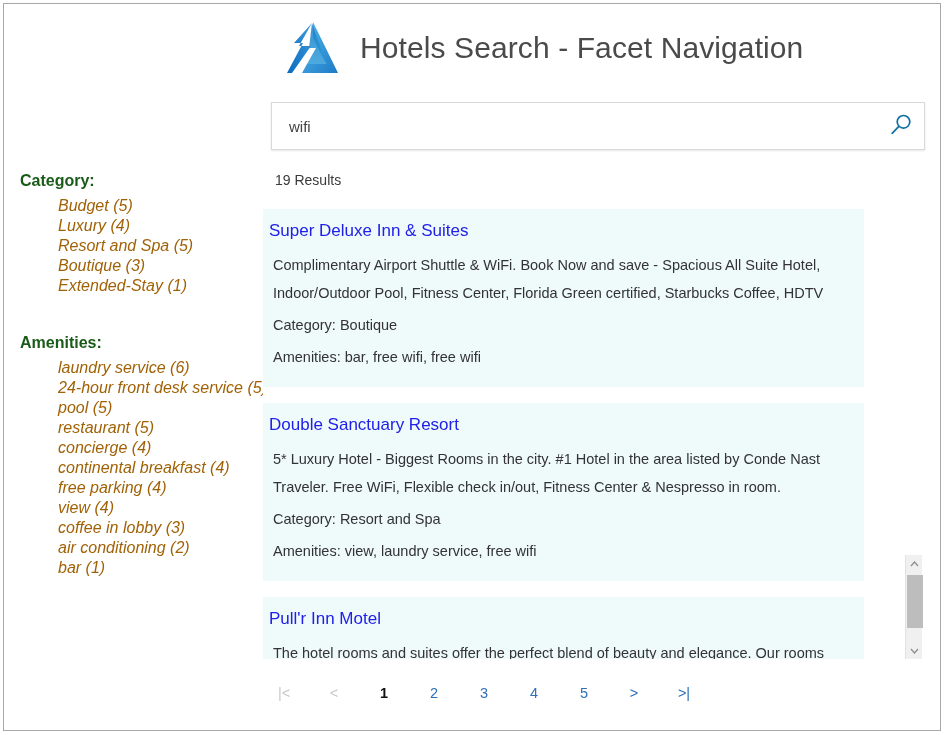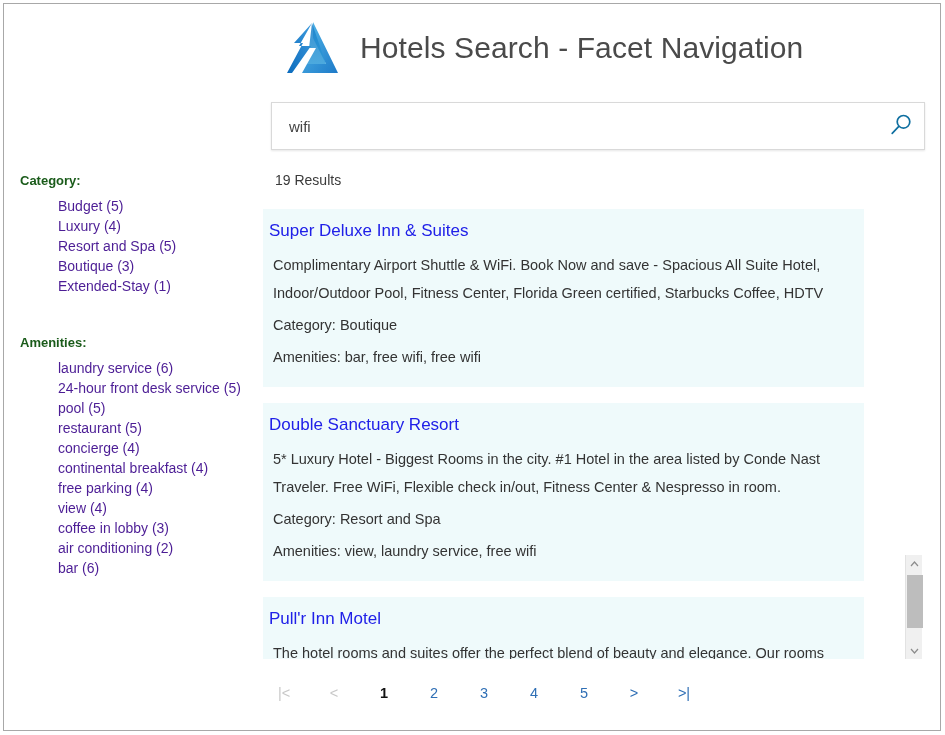--- a/index.html
+++ b/index.html
@@ -92,39 +92,40 @@
   }
 
   
   #facets {
     position: absolute;
     left: 16px;
     top: 168px;
     width: 240px;
   }
   .facet-head {
-    font-size: 13px;
+    font-size: 16px;
     font-weight: bold;
     color: #1a5b1a;
     margin: 0 0 6px 0;
     line-height: 18px;
   }
   .facet-group { margin-bottom: 13px; }
   .facet-group:last-child { margin-bottom: 0; margin-top: 38px; }
   .facet-list {
     list-style: none;
     margin: 0;
     padding: 0 0 0 38px;
   }
   .facet-item {
-    font-size: 14px;
+    font-size: 16px;
     line-height: 20px;
-    color: #4c1d95;
+    color: #a16207;
     cursor: pointer;
     white-space: nowrap;
+    font-style: italic;
   }
 
   
   #results-count {
     position: absolute;
     left: 271px;
     top: 168px;
     font-size: 14px;
     color: #3a3a3a;
   }
@@ -281,21 +282,21 @@
         <li class="facet-item">laundry service (6)</li>
         <li class="facet-item">24-hour front desk service (5)</li>
         <li class="facet-item">pool (5)</li>
         <li class="facet-item">restaurant (5)</li>
         <li class="facet-item">concierge (4)</li>
         <li class="facet-item">continental breakfast (4)</li>
         <li class="facet-item">free parking (4)</li>
         <li class="facet-item">view (4)</li>
         <li class="facet-item">coffee in lobby (3)</li>
         <li class="facet-item">air conditioning (2)</li>
-        <li class="facet-item">bar (6)</li>
+        <li class="facet-item">bar (1)</li>
       </ul>
     </div>
   </div>
 
   <div id="results-count">19 Results</div>
 
   <div id="results-panel">
 
     <div class="result-card">
       <div class="result-title">Super Deluxe Inn &amp; Suites</div>

